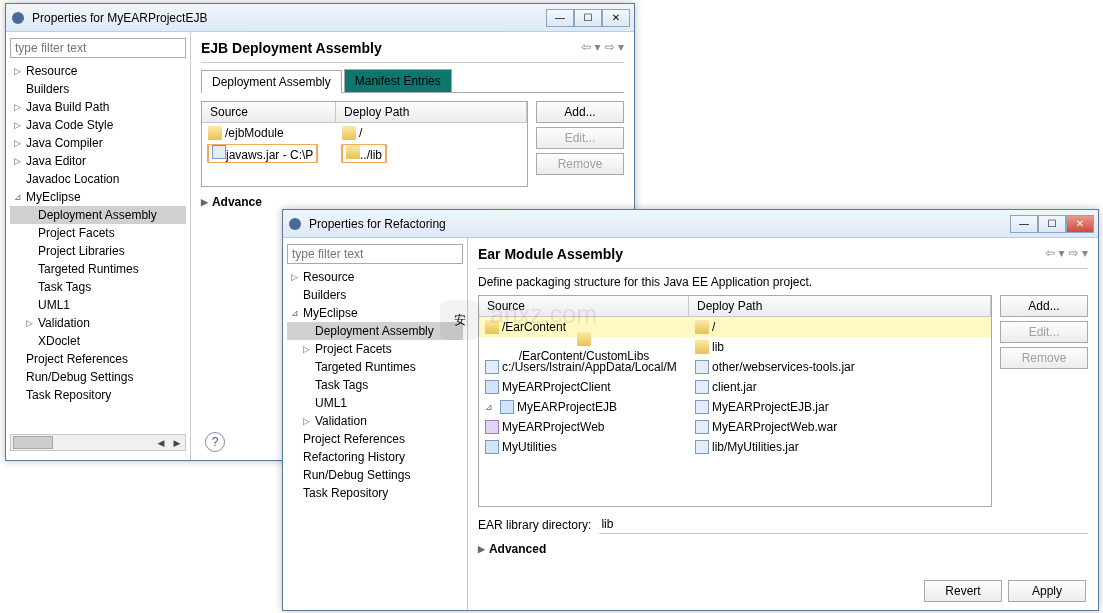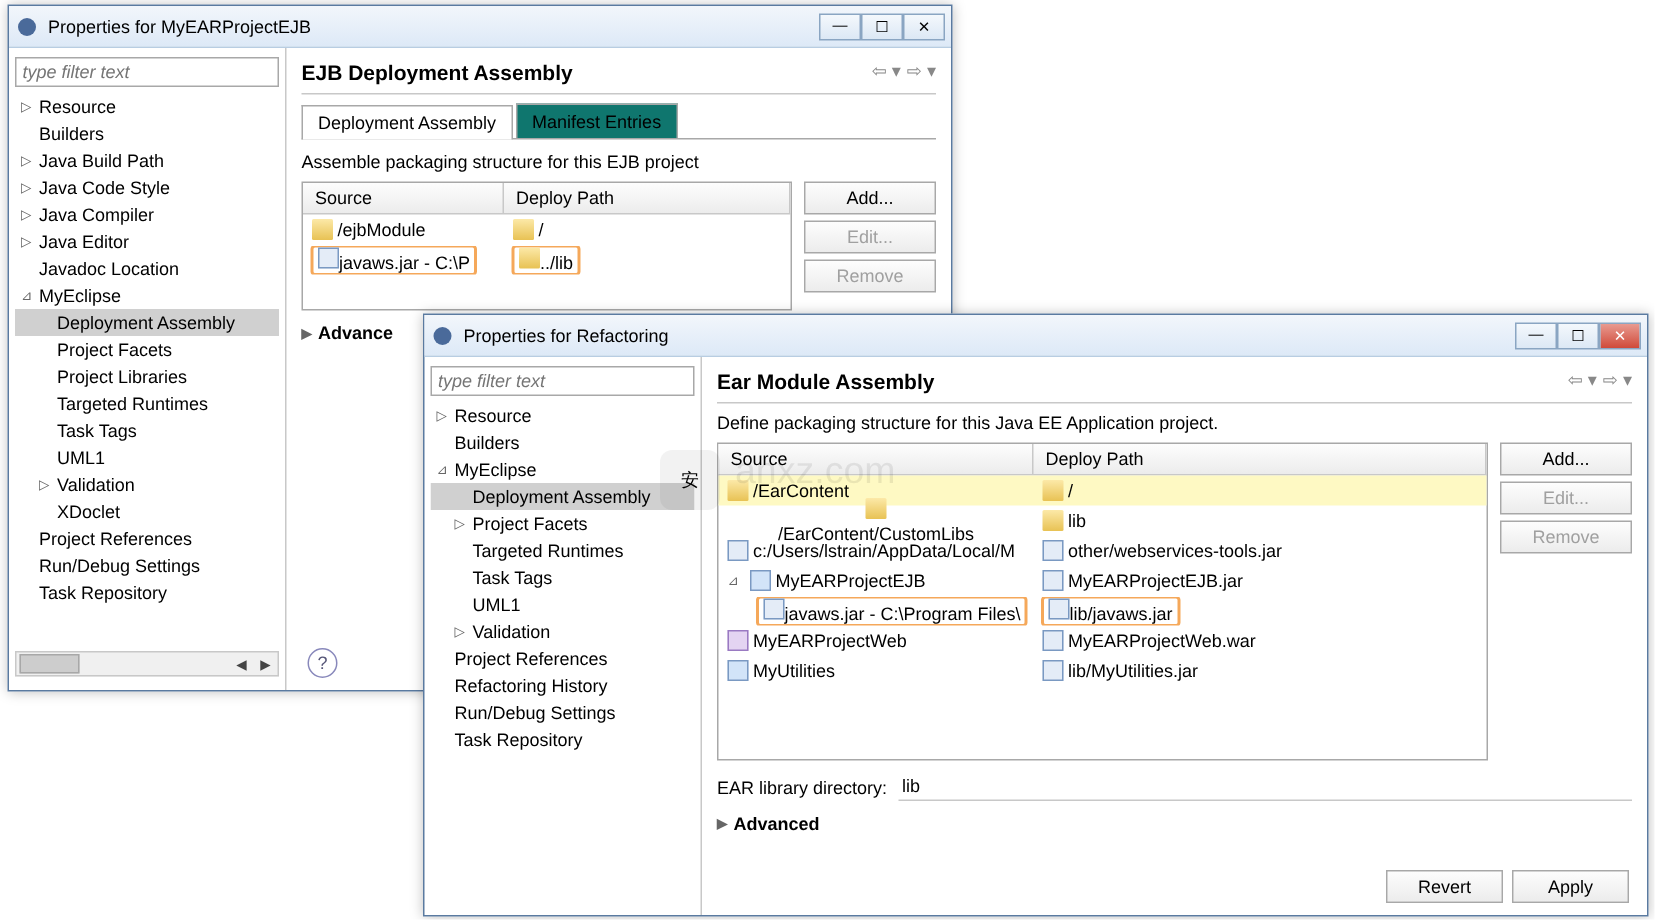--- a/index.html
+++ b/index.html
@@ -6,21 +6,21 @@
 body { background:#fff; width:1103px; height:613px; position:relative; overflow:hidden; }
 .window { position:absolute; background:#fff; border:1px solid #5a7aa0; box-shadow:0 0 8px rgba(0,0,0,.25); }
 .titlebar { height:28px; background:linear-gradient(#f2f6fb,#dde9f7); border-bottom:1px solid #b8cde2; display:flex; align-items:center; padding:0 4px; }
 .title-icon { width:16px; height:16px; margin-right:6px; display:inline-flex; align-items:center; justify-content:center; }
 .title-text { flex:1; color:#000; }
 .win-btns { display:flex; gap:0; }
 .win-btn { width:28px; height:18px; border:1px solid #8aa5c2; background:linear-gradient(#f4f8fc,#dce8f5); display:flex; align-items:center; justify-content:center; cursor:pointer; font-size:10px; }
 .win-btn.close { background:linear-gradient(#e89a90,#d04a3a); color:#fff; }
 .body { display:flex; height:calc(100% - 28px); }
 .left-panel { width:185px; border-right:1px solid #c8c8c8; padding:6px 4px; overflow:hidden; }
-.filter-input { width:100%; border:1px solid #a8a8a8; padding:2px 4px; color:#888; font-style:italic; margin-bottom:4px; }
+.filter-input { width:100%; border:1px solid #a8a8a8; padding:2px 4px; color:#888; margin-bottom:4px; }
 .tree { overflow:auto; height:calc(100% - 50px); }
 .tree-node { display:flex; align-items:center; height:18px; padding-left:4px; cursor:pointer; white-space:nowrap; }
 .tree-node .arrow { width:12px; color:#666; font-size:9px; }
 .tree-node.indent1 { padding-left:16px; }
 .tree-node.sel { background:#d0d0d0; }
 .hscroll { height:17px; background:#f0f0f0; border:1px solid #c8c8c8; display:flex; align-items:center; margin-top:6px; }
 .hscroll .thumb { width:40px; height:13px; background:#cdcdcd; margin-left:2px; border:1px solid #a8a8a8; }
 .hscroll .arrows { margin-left:auto; display:flex; }
 .hscroll .arr { width:16px; text-align:center; font-size:9px; color:#444; }
 .right-panel { flex:1; padding:8px 10px; display:flex; flex-direction:column; position:relative; }
@@ -170,21 +170,20 @@
         <div class="page-title">EJB Deployment Assembly</div>
         <div class="nav-icons">
           <span>⇦ ▾</span>
           <span>⇨ ▾</span>
         </div>
       </div>
       <div class="tabset">
         <div class="tab active">Deployment Assembly</div>
         <div class="tab">Manifest Entries</div>
       </div>
-      <div class="desc">Assemble packaging structure for this EJB project</div>
       <div class="table-wrap">
         <div class="table" style="height:86px;">
           <div class="table-head">
             <div class="th" style="width:134px;">Source</div>
             <div class="th" style="flex:1;">Deploy Path</div>
           </div>
           <div class="table-body" id="tbody1">
               <div class="tr">
                 <div class="td" style="width:134px;">
                   <span class="icon folder-icon"></span>
@@ -333,35 +332,37 @@
                   <span class="icon jar-icon"></span>
                   <span>c:/Users/lstrain/AppData/Local/M</span>
                 </div>
                 <div class="td" style="flex:1;">
                   <span class="icon jar-icon"></span>
                   <span>other/webservices-tools.jar</span>
                 </div>
               </div>
               <div class="tr">
                 <div class="td" style="width:210px;">
+                  <span class="icon proj-icon"></span>
+                  <span>MyEARProjectClient</span>
+                </div>
+                <div class="td" style="flex:1;">
+                  <span class="icon jar-icon"></span>
+                  <span>client.jar</span>
+                </div>
+              </div>
+              <div class="tr">
+                <div class="td" style="width:210px;">
                   <span class="arrow" style="width:12px;font-size:9px;color:#666;">⊿</span>
                   <span class="icon proj-icon"></span>
                   <span>MyEARProjectEJB</span>
                 </div>
                 <div class="td" style="flex:1;">
                   <span class="icon jar-icon"></span>
                   <span>MyEARProjectEJB.jar</span>
-                </div>
-              </div>
-              <div class="tr">
-                <div class="td indent" style="width:210px;">
-                  <span class="highlight"><span class="icon jar-icon"></span><span>javaws.jar - C:\Program Files\</span></span>
-                </div>
-                <div class="td" style="flex:1;">
-                  <span class="highlight"><span class="icon jar-icon"></span><span>lib/javaws.jar</span></span>
                 </div>
               </div>
               <div class="tr">
                 <div class="td" style="width:210px;">
                   <span class="icon mod-icon"></span>
                   <span>MyEARProjectWeb</span>
                 </div>
                 <div class="td" style="flex:1;">
                   <span class="icon jar-icon"></span>
                   <span>MyEARProjectWeb.war</span>

